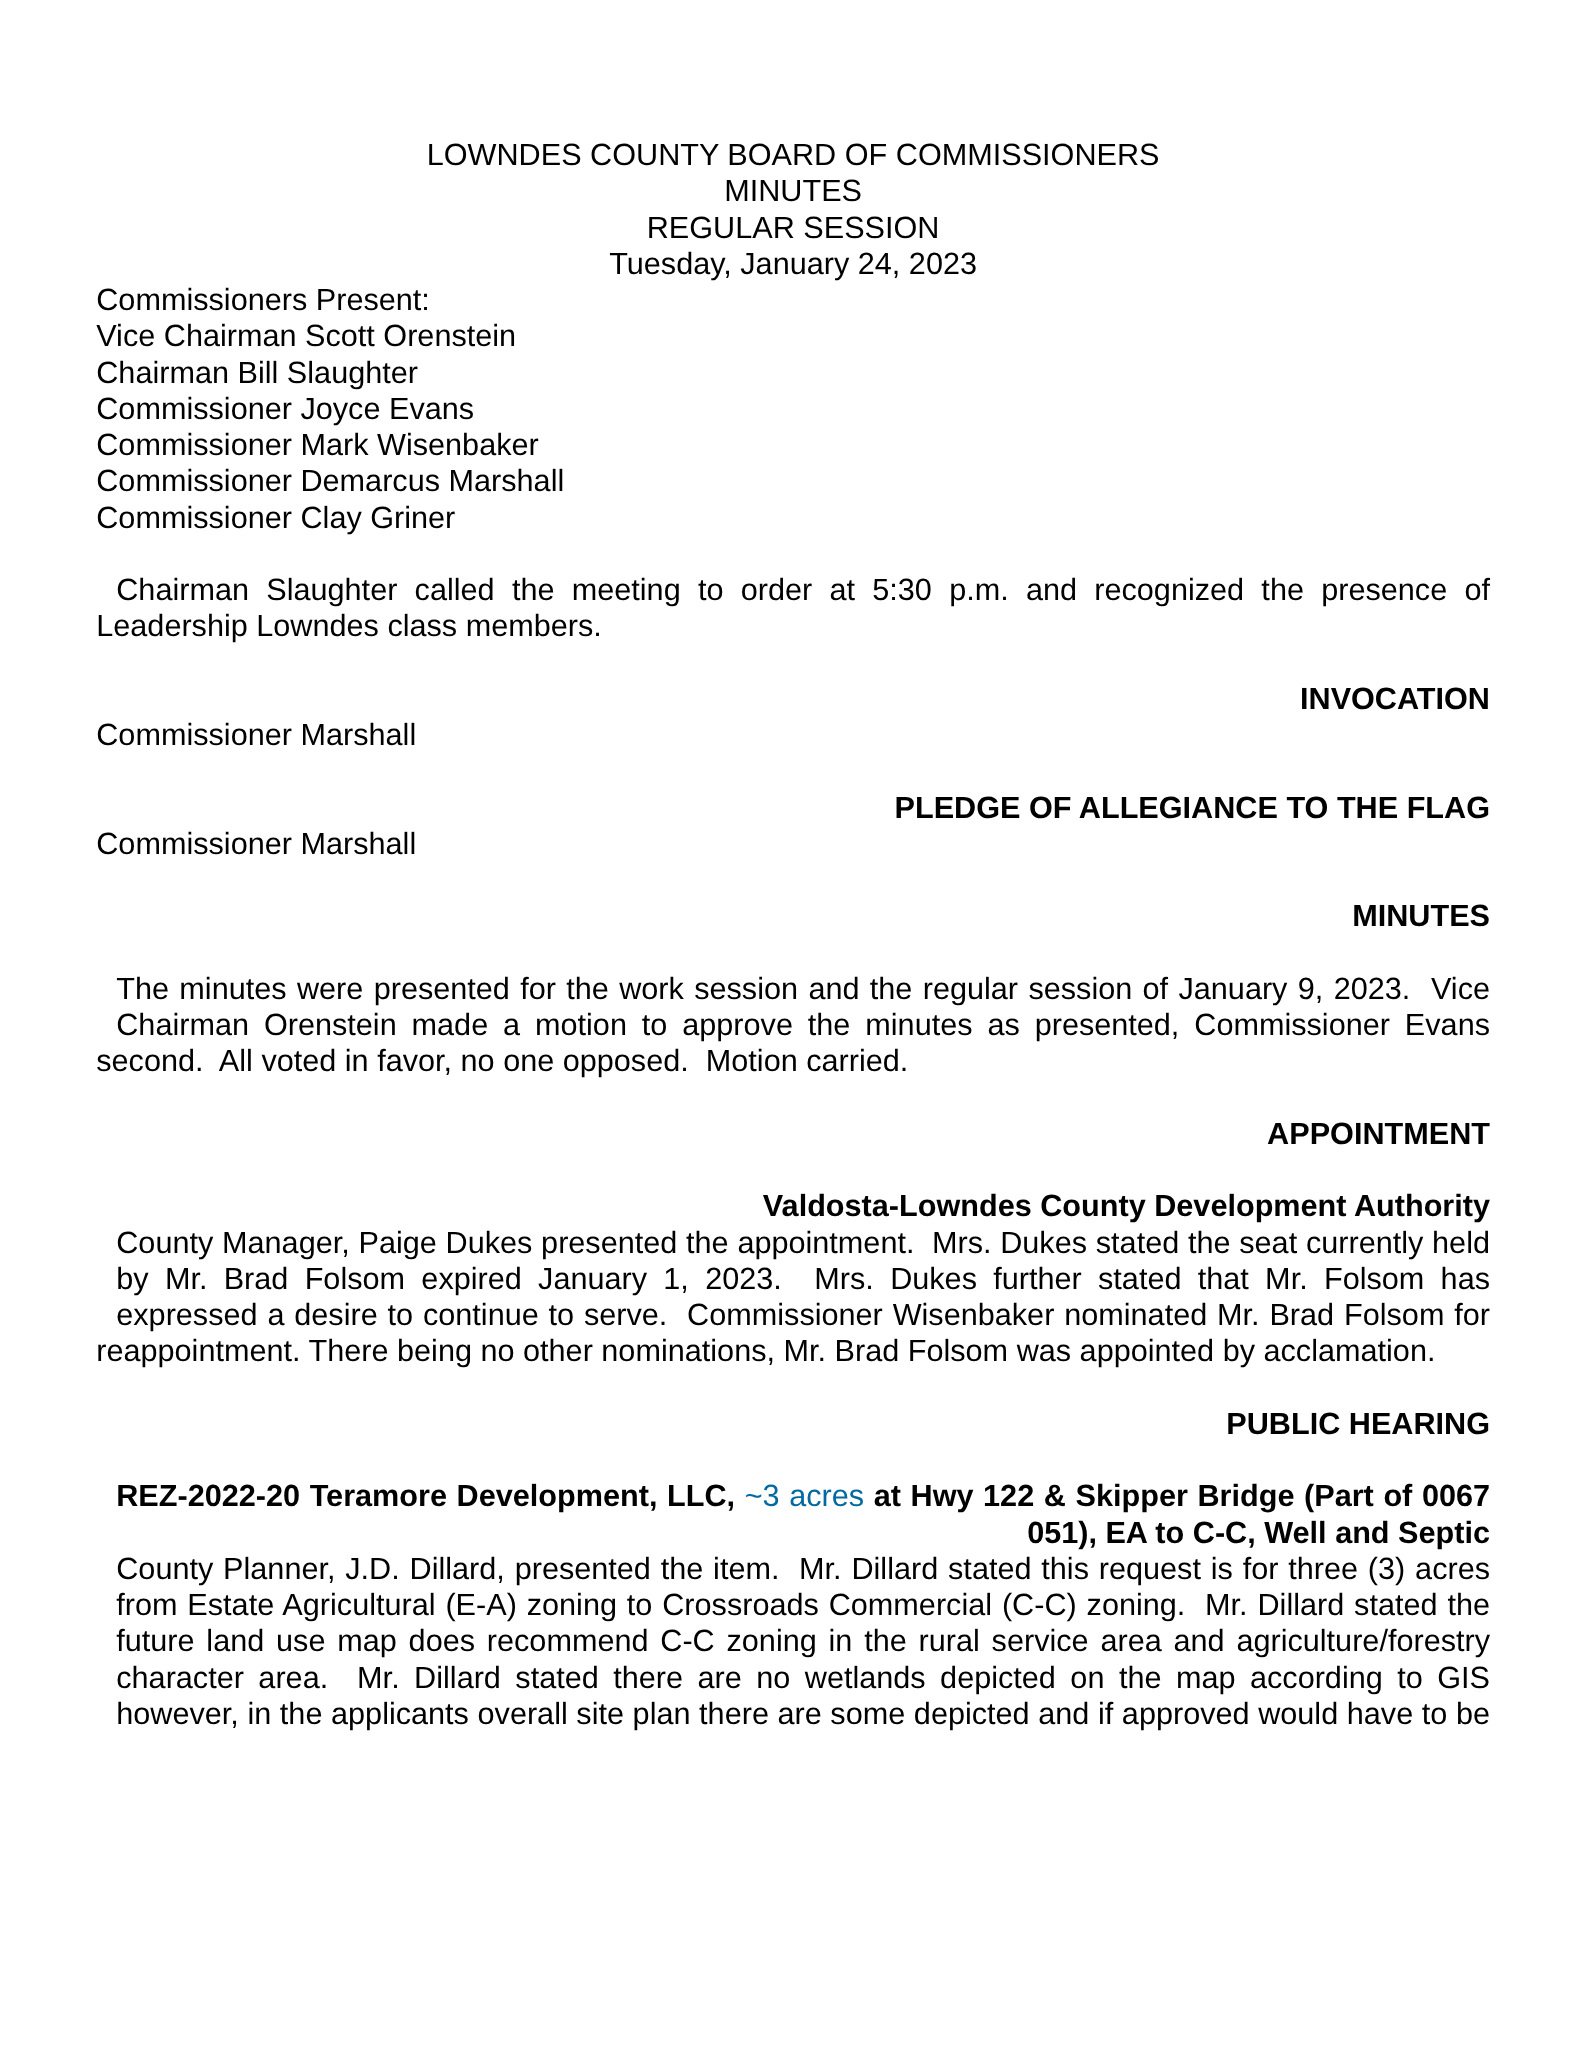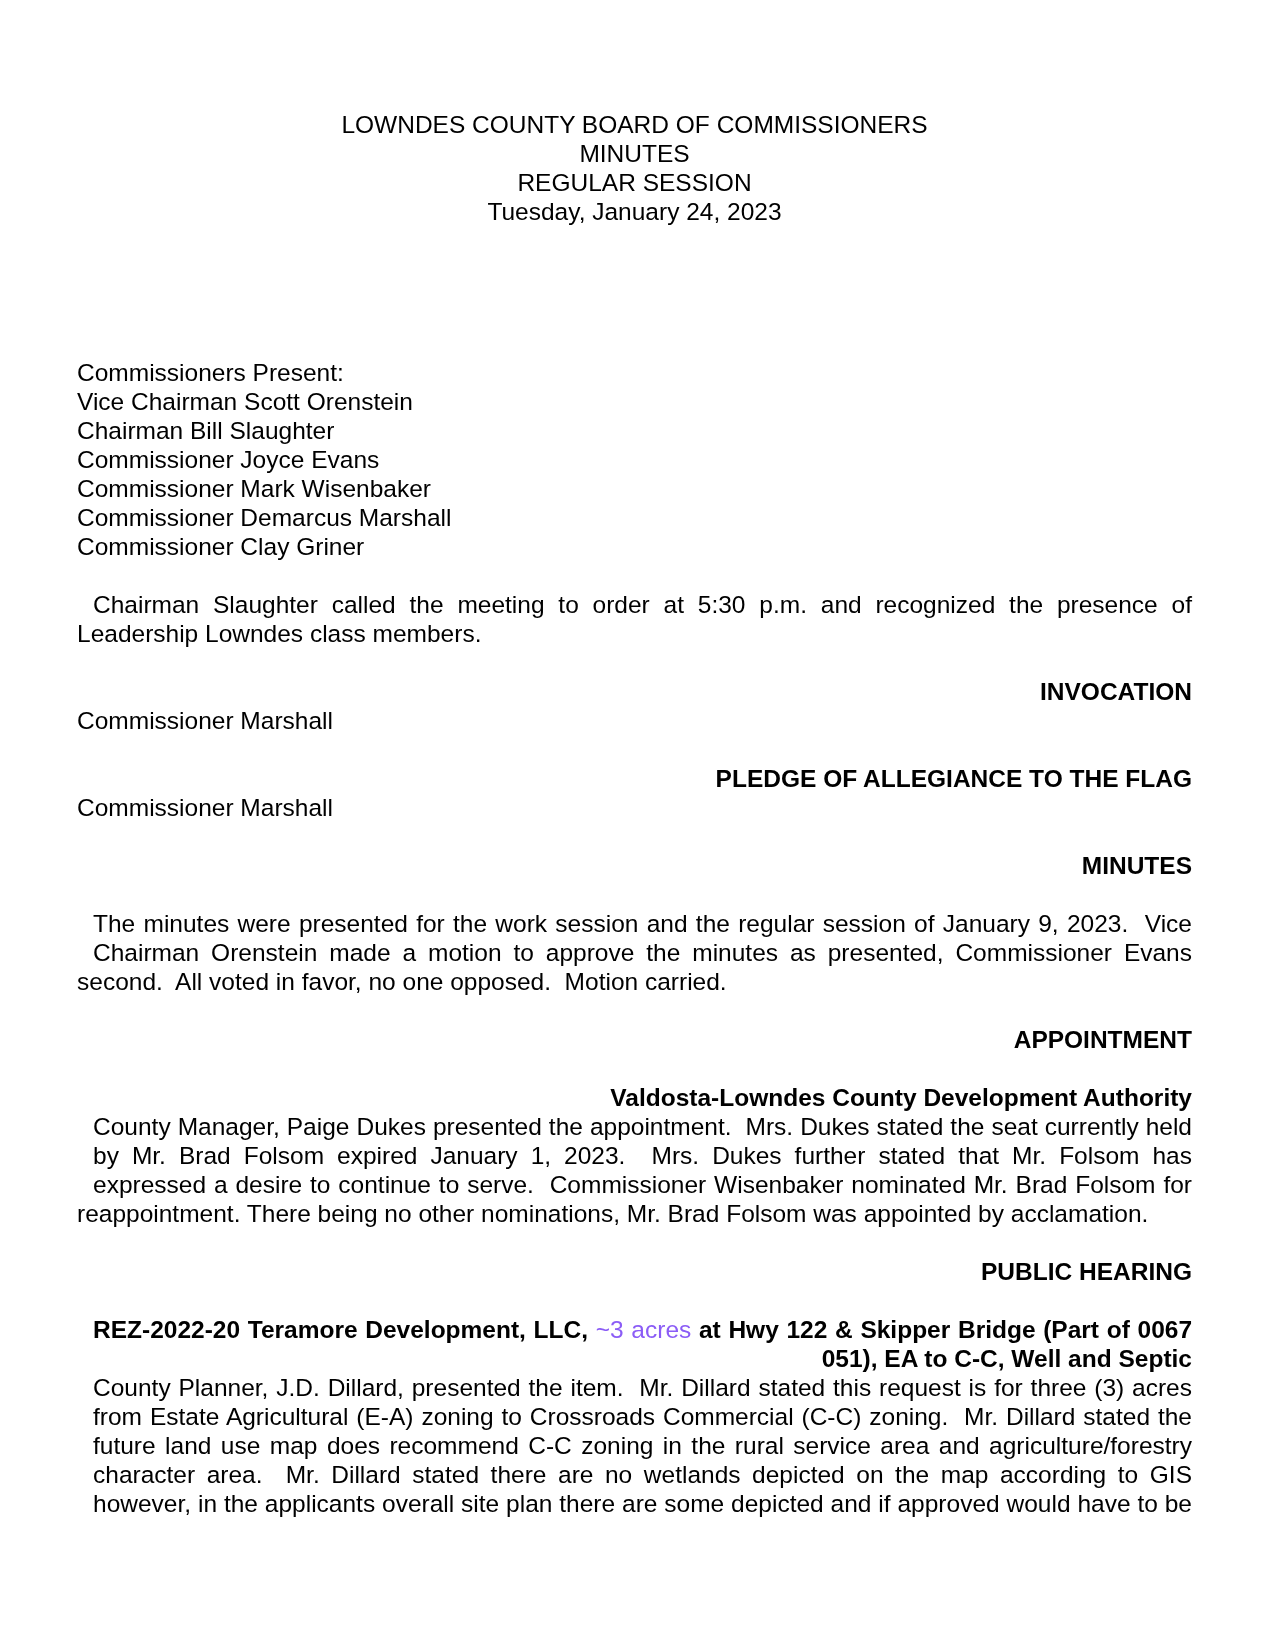--- a/index.html
+++ b/index.html
@@ -13,24 +13,24 @@
     font-size: 24.5px;
     line-height: 29px;
     color: #000000;
     background: #ffffff;
   }
   .line { min-height: 29px; }
   .center { text-align: center; }
   .b { font-weight: bold; text-align: right; }
   
   .jl { text-align: justify; text-align-last: justify; text-justify: inter-word; margin-left: 16px; }
-  .muted { color: #8b5cf6; font-weight: normal; }
+  .muted { color: #0369a1; font-weight: normal; }
   .out { margin-left: -6px; } 
   .mt { margin-top: 29px; }        
-  .mt-big { margin-top: 132px; }   
+  .mt-big { }   
 </style>
 </head>
 <body>
 
 <div class="page">
 
   <div>
     <div class="line center">LOWNDES COUNTY BOARD OF COMMISSIONERS</div>
     <div class="line center">MINUTES</div>
     <div class="line center">REGULAR SESSION</div>

